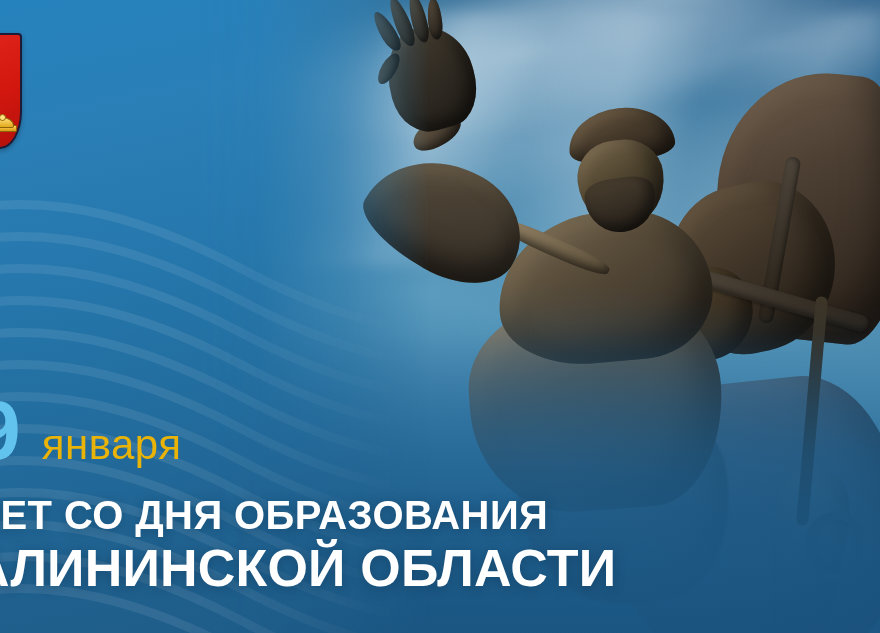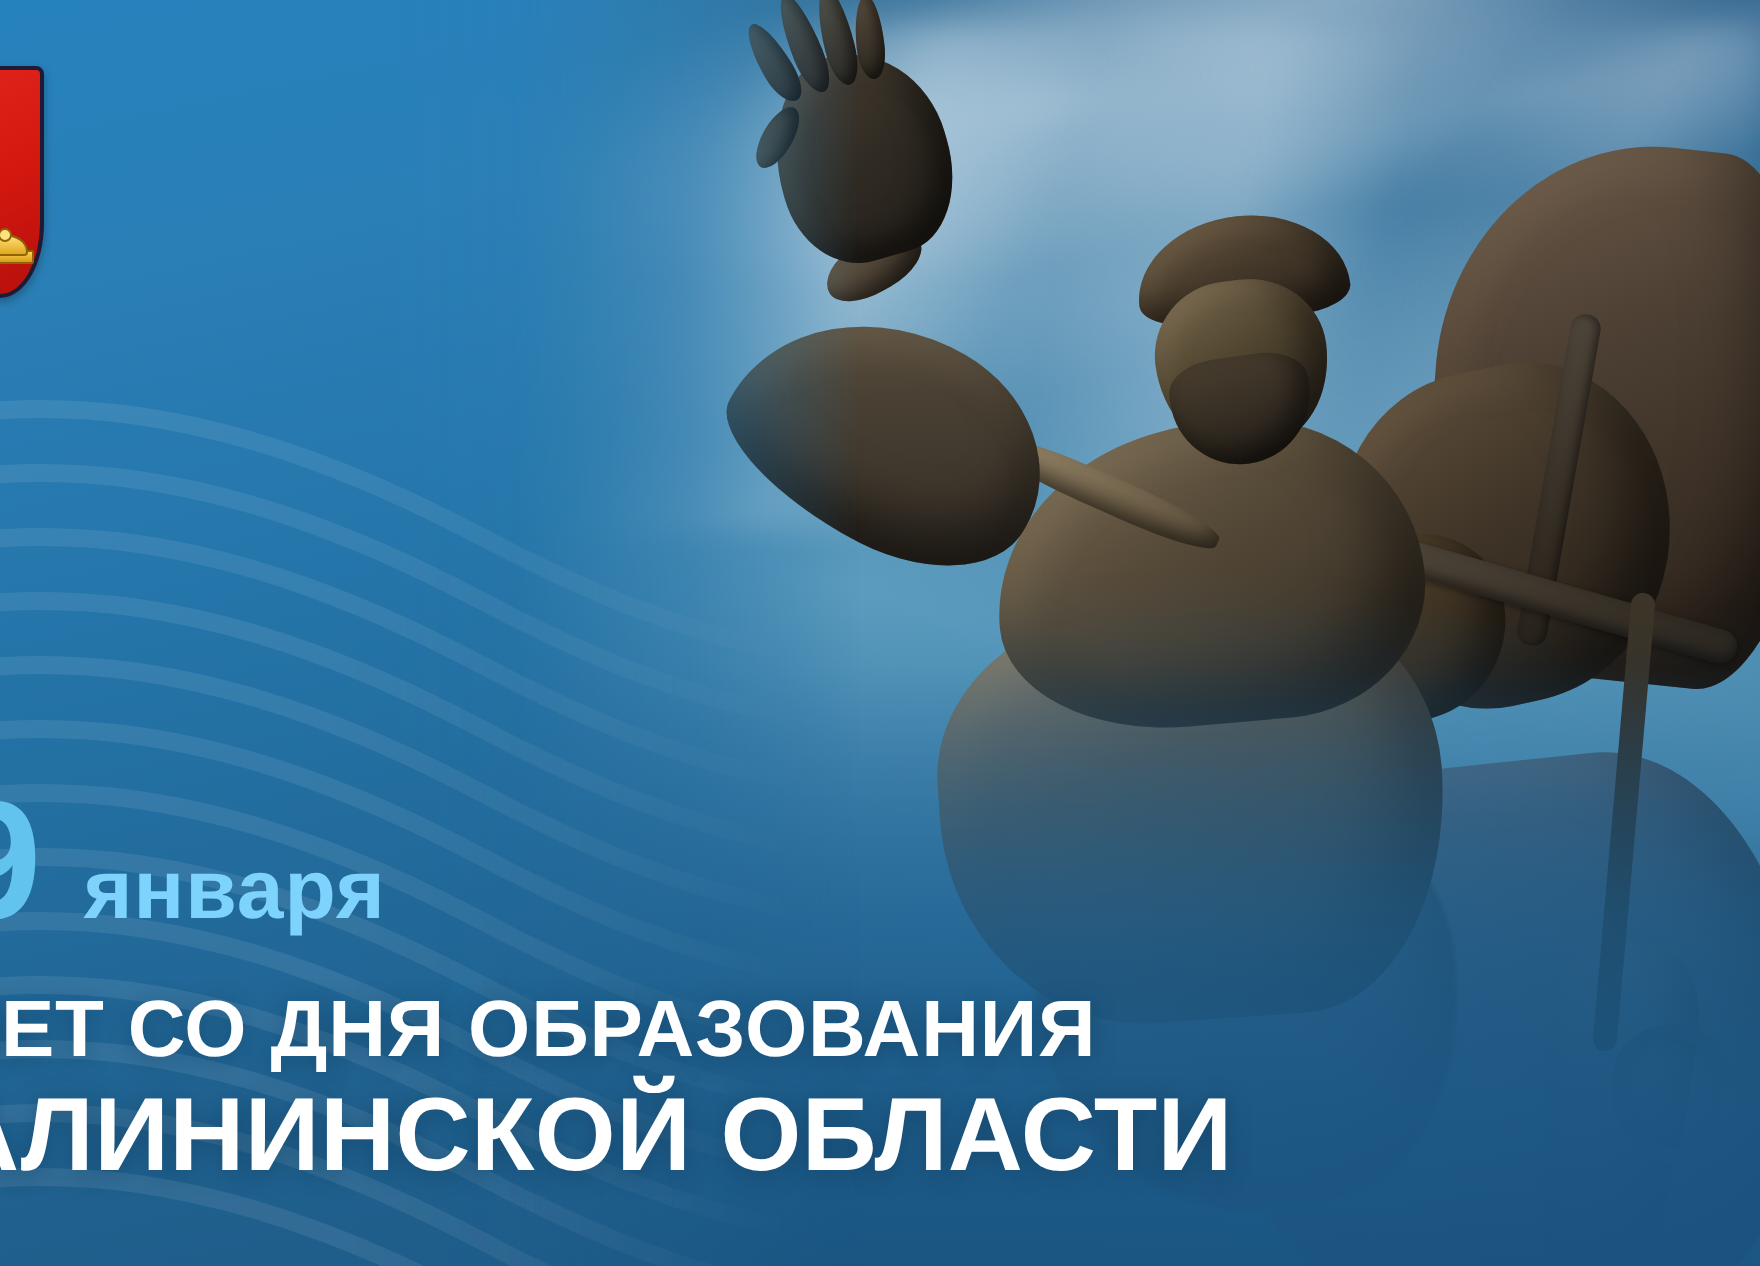--- a/index.html
+++ b/index.html
@@ -335,22 +335,22 @@
   }
   .date-num {
     font-size: 84px;
     font-weight: 700;
     color: #62c3ee;
     letter-spacing: -1px;
     line-height: 1;
   }
   .date-month {
     font-size: 42px;
-    font-weight: 700;
-    color: #7dd3fc;
+    font-weight: 400;
+    color: #eab308;
     line-height: 1;
     letter-spacing: .5px;
   }
 
   .headline {
     position: absolute;
     left: -28px; bottom: 38px;
     white-space: nowrap;
   }
   .hl-line {

